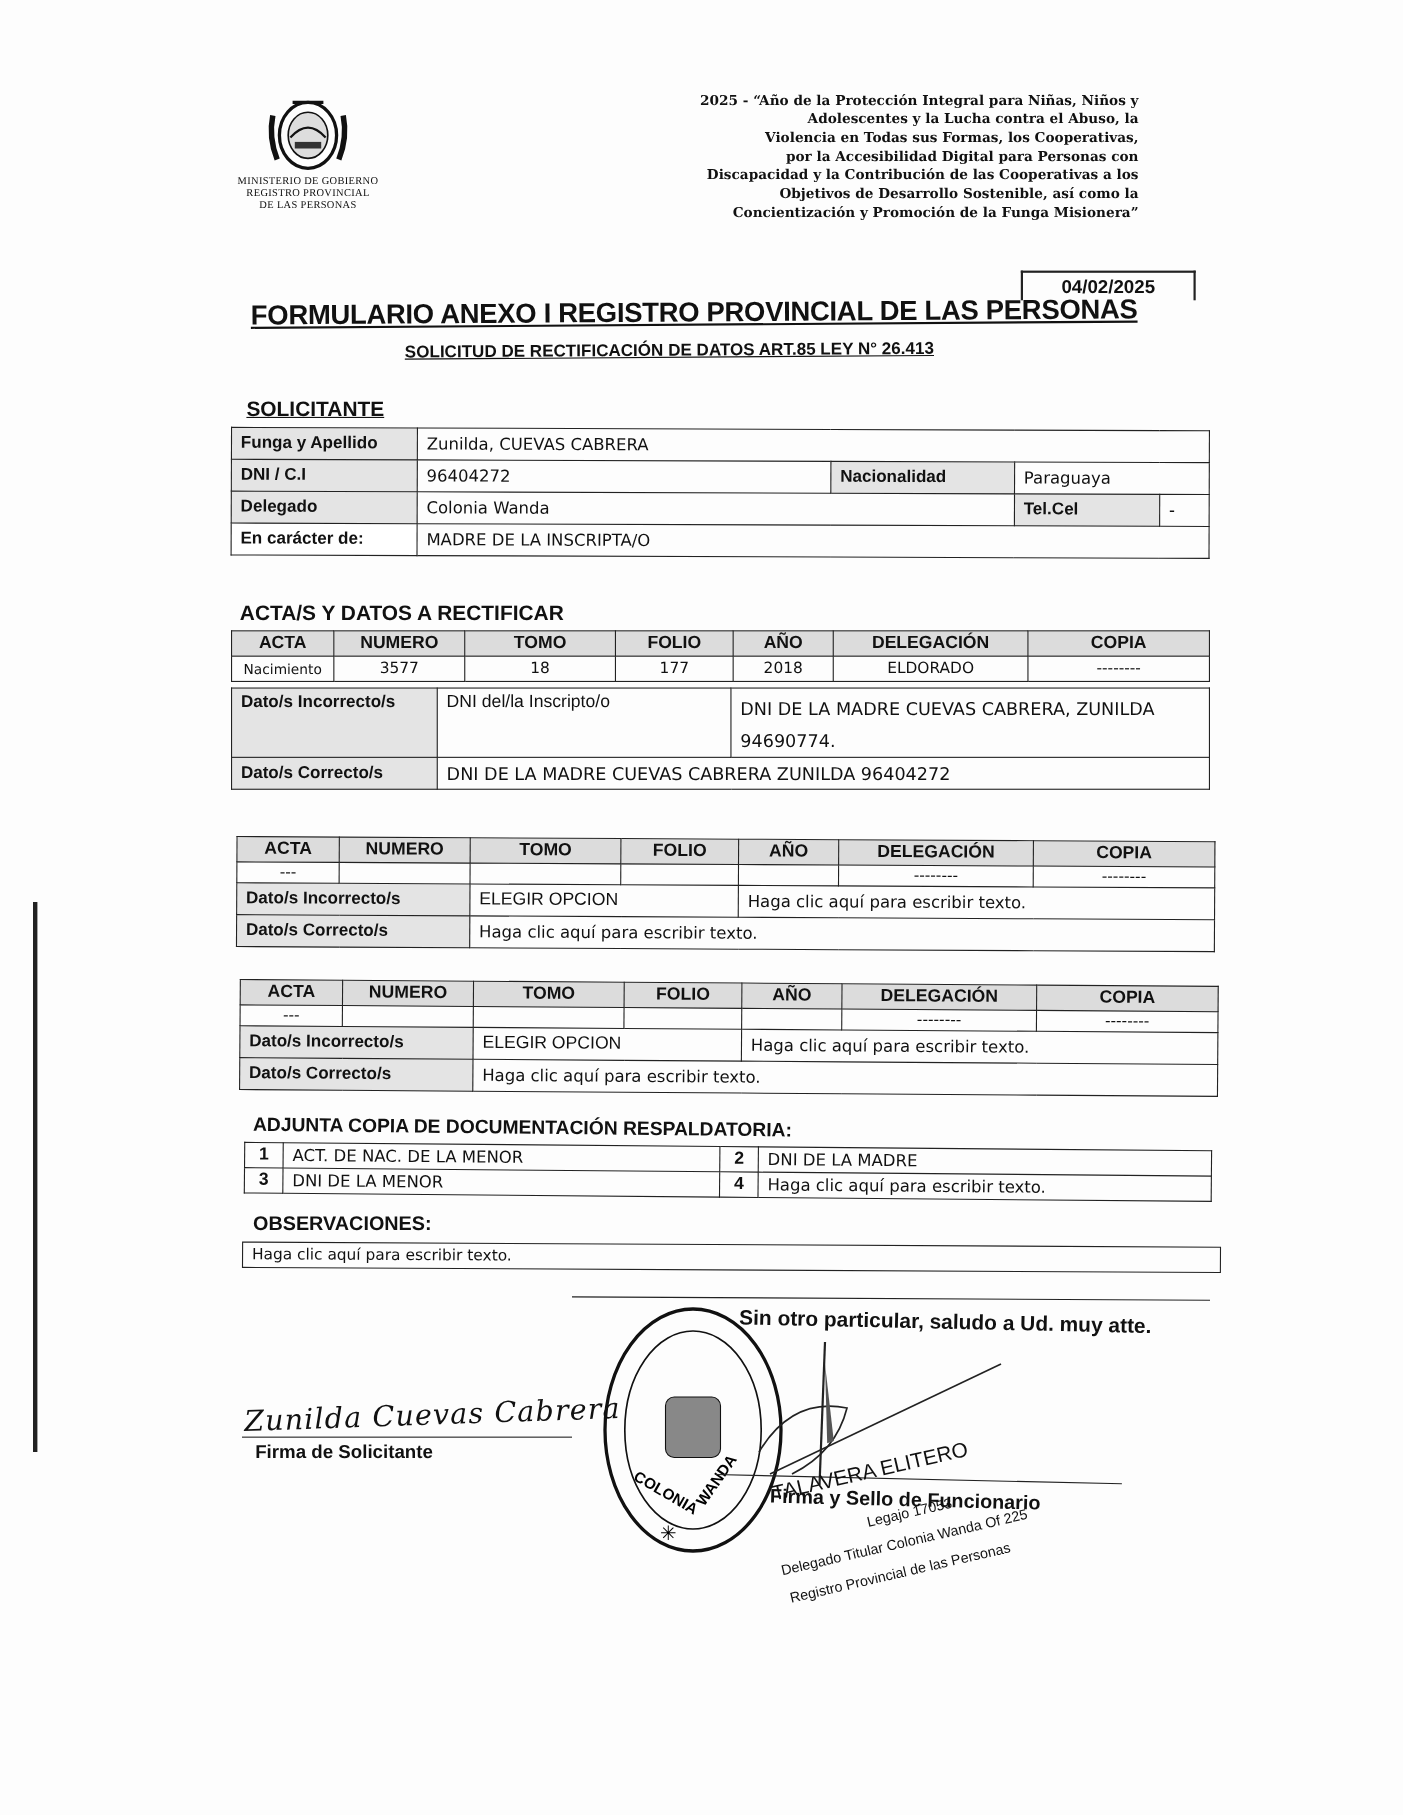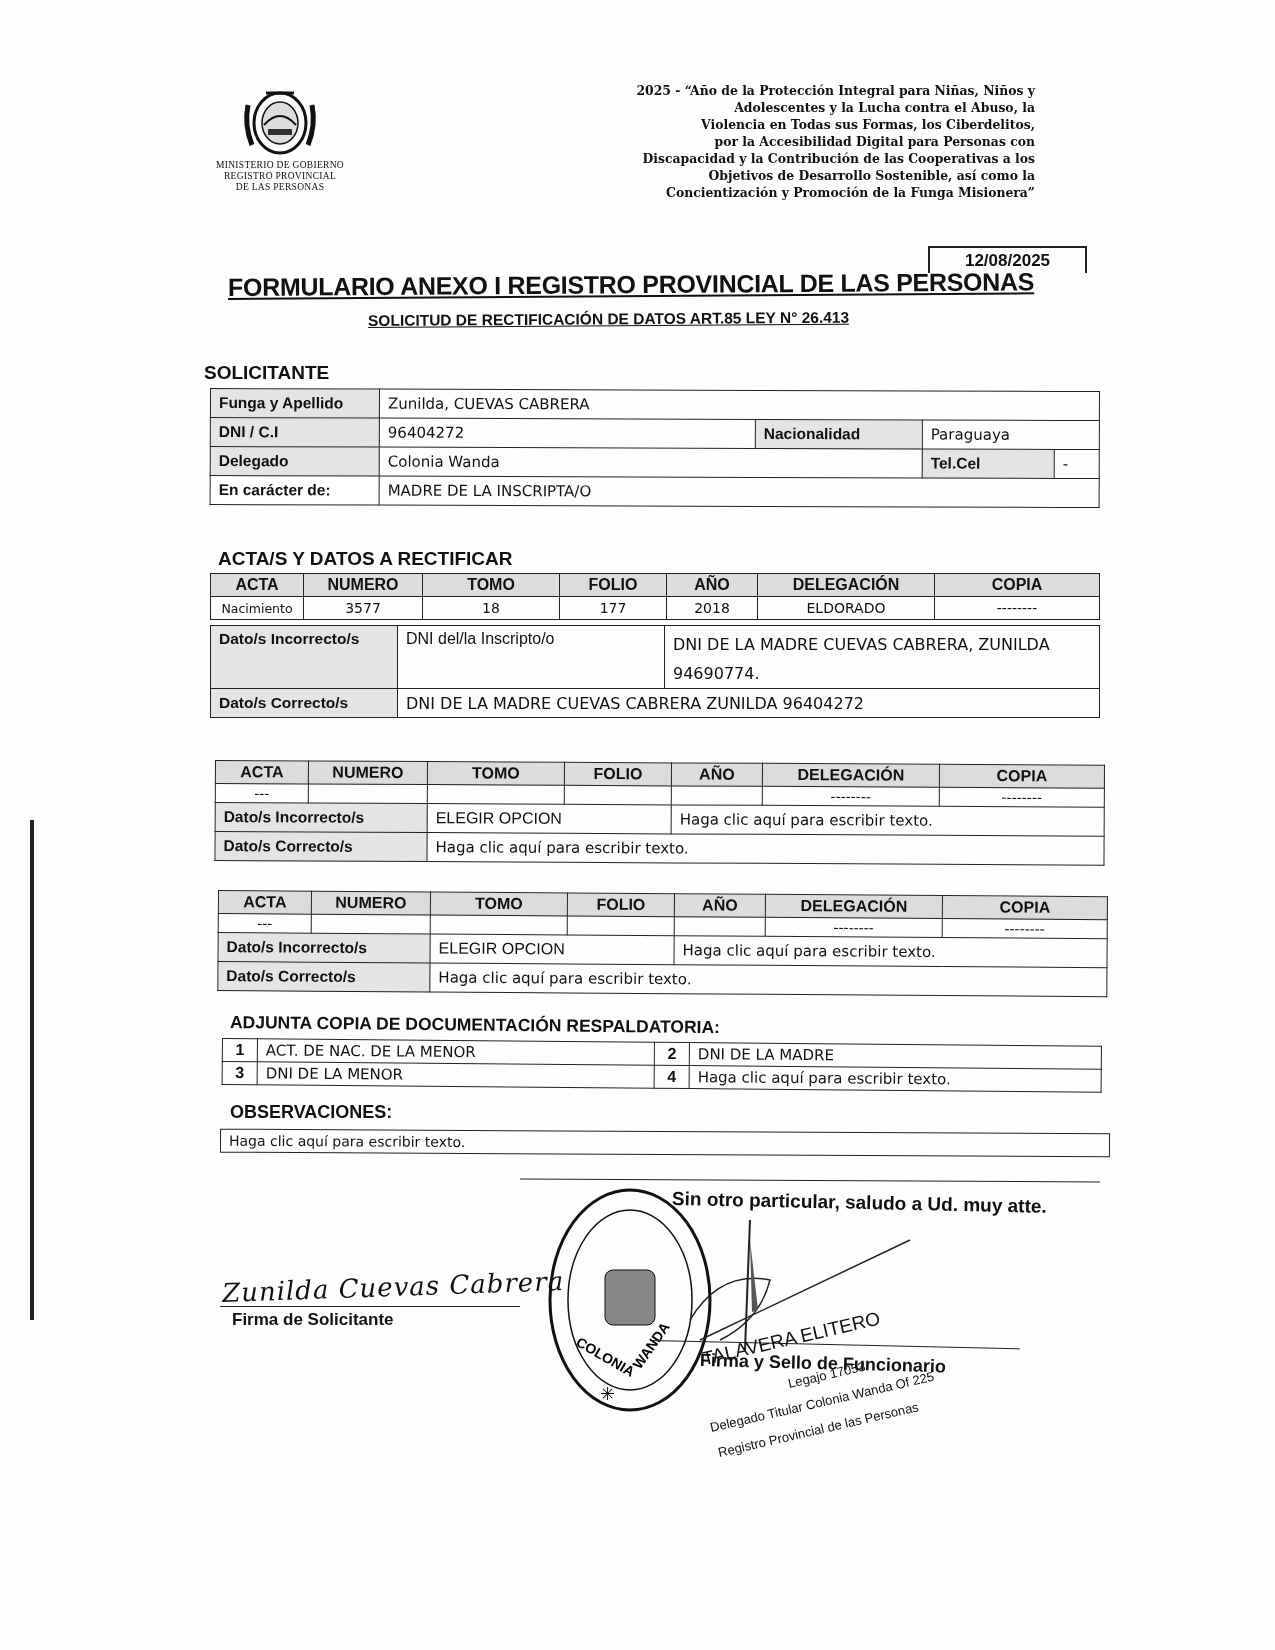--- a/index.html
+++ b/index.html
@@ -60,32 +60,32 @@
     <div class="org">
       <div>MINISTERIO DE GOBIERNO</div>
       <div>REGISTRO PROVINCIAL</div>
       <div>DE LAS PERSONAS</div>
     </div>
   </div>
 
   <div class="motto">
     <div>2025 - “Año de la Protección Integral para Niñas, Niños y</div>
     <div>Adolescentes y la Lucha contra el Abuso, la</div>
-    <div>Violencia en Todas sus Formas, los Ciberdelitos,</div>
+    <div>Violencia en Todas sus Formas, los Cooperativas,</div>
     <div>por la Accesibilidad Digital para Personas con</div>
     <div>Discapacidad y la Contribución de las Cooperativas a los</div>
     <div>Objetivos de Desarrollo Sostenible, así como la</div>
     <div>Concientización y Promoción de la Funga Misionera”</div>
   </div>
 
-  <div class="date-box">12/08/2025</div>
+  <div class="date-box">04/02/2025</div>
   <div class="title">FORMULARIO ANEXO I REGISTRO PROVINCIAL DE LAS PERSONAS</div>
   <div class="subtitle">SOLICITUD DE RECTIFICACIÓN DE DATOS ART.85 LEY N° 26.413</div>
 
-  <div class="section-h" style="left:204px;top:362px;">SOLICITANTE</div>
+  <div class="section-h" style="left:224px;top:362px;text-decoration:underline;">SOLICITANTE</div>
   <table class="sol" style="transform:rotate(0.2deg);transform-origin:left top;">
     <tbody>
         <tr>
       <td class="lab" style="width:152px">Funga y Apellido</td>
       <td class="val" colspan="5">Zunilda, CUEVAS CABRERA</td>
     </tr>
     <tr>
       <td class="lab">DNI / C.I</td>
       <td class="val" colspan="2" style="width:170px">96404272</td>
       <td class="lab" style="width:150px">Nacionalidad</td>

